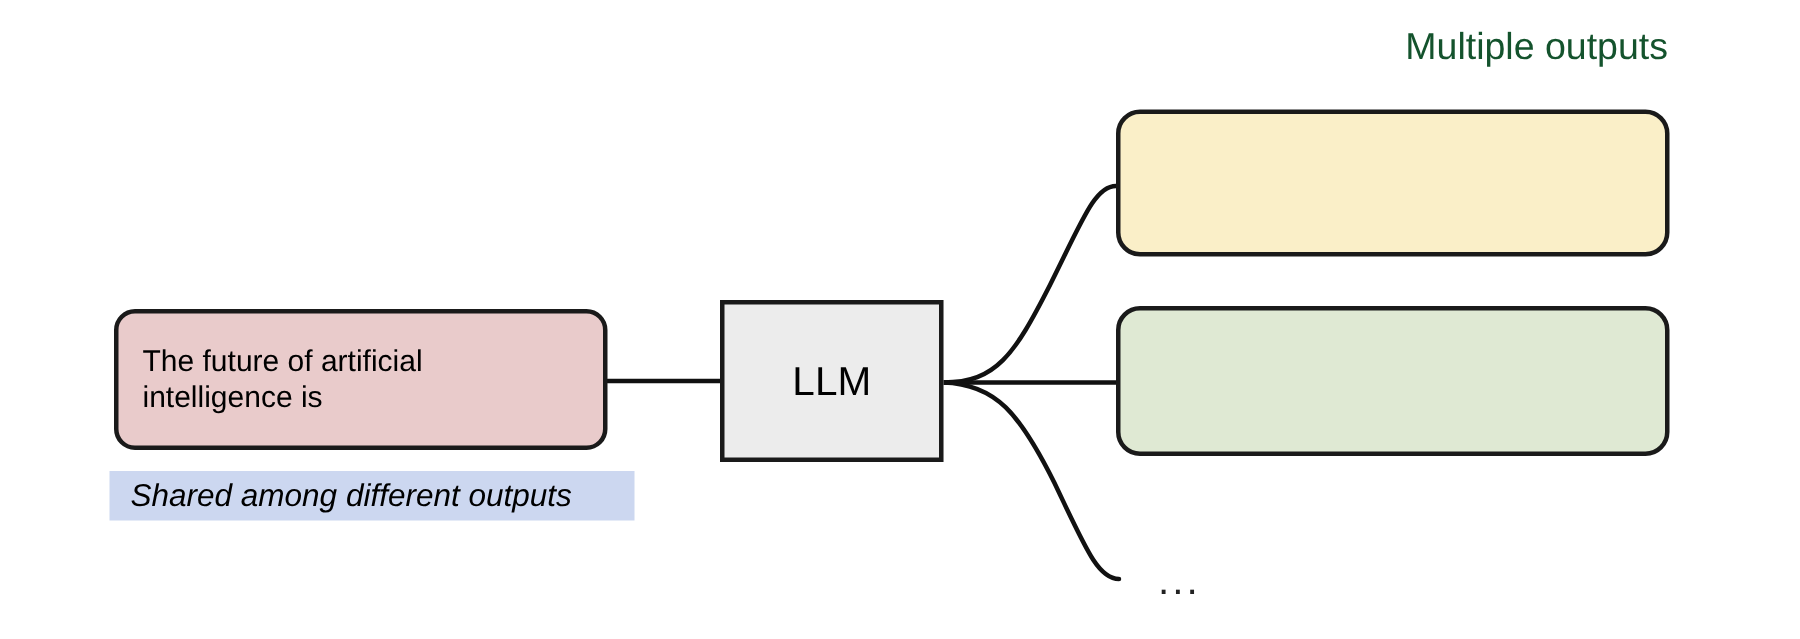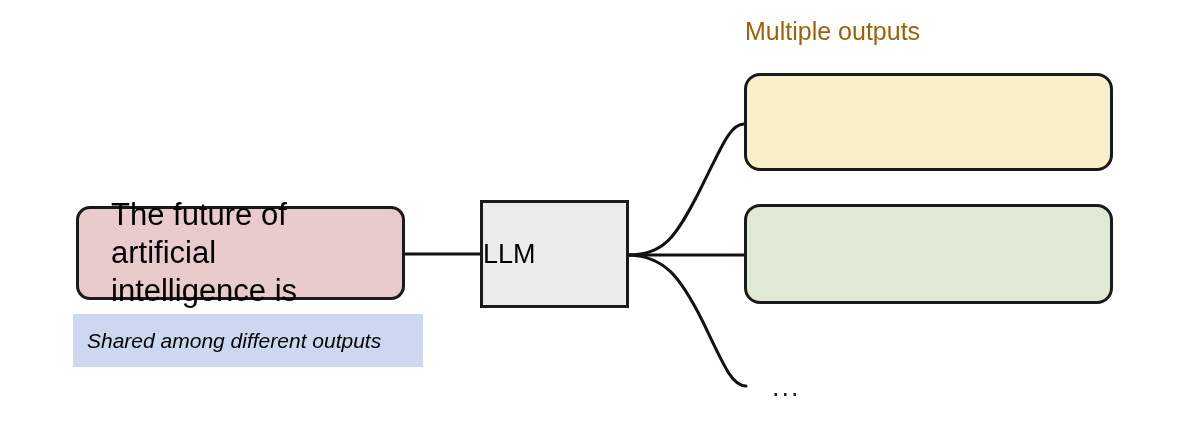--- a/index.html
+++ b/index.html
@@ -25,23 +25,23 @@
     left: 0;
     top: 0;
     width: 1200px;
     height: 426px;
     pointer-events: none;
   }
   .label {
     position: absolute;
     font-size: 25px;
     line-height: 1.1;
-    color: #a16207;
+    color: #14532d;
     white-space: nowrap;
-    text-align: left;
+    text-align: right;
   }
   
   #prompt-label {
     left: 78px;
     top: 160px;
     width: 325px;
   }
   
   #outputs-label {
     left: 745px;
@@ -59,32 +59,32 @@
   #prompt-box {
     left: 76px;
     top: 206px;
     width: 329px;
     height: 94px;
     background: #e9cbcb;
     border-radius: 14px;
     padding: 0 16px;
   }
   #prompt-box .node-text {
-    font-size: 31px;
+    font-size: 20px;
     line-height: 1.22;
     white-space: pre-line;
-    margin-left: 16px;
   }
   #llm-box {
     left: 480px;
     top: 200px;
     width: 149px;
     height: 108px;
     background: #ececec;
     border-radius: 0;
+    justify-content: center;
   }
   #llm-box .node-text {
     font-size: 27px;
   }
   #output-box-1 {
     left: 744px;
     top: 73px;
     width: 369px;
     height: 98px;
     background: #faefc8;
@@ -104,21 +104,21 @@
   #output-box-2 .node-text {
     font-size: 24px;
     line-height: 1.22;
   }
   
   #shared-note {
     position: absolute;
     left: 73px;
     top: 314px;
     width: 350px;
-    height: 53px;
+    height: 33px;
     background: #ccd7f0;
     display: flex;
     align-items: center;
     padding-left: 14px;
     box-sizing: border-box;
   }
   #shared-note .note-text {
     font-size: 21px;
     font-style: italic;
     color: #000000;

